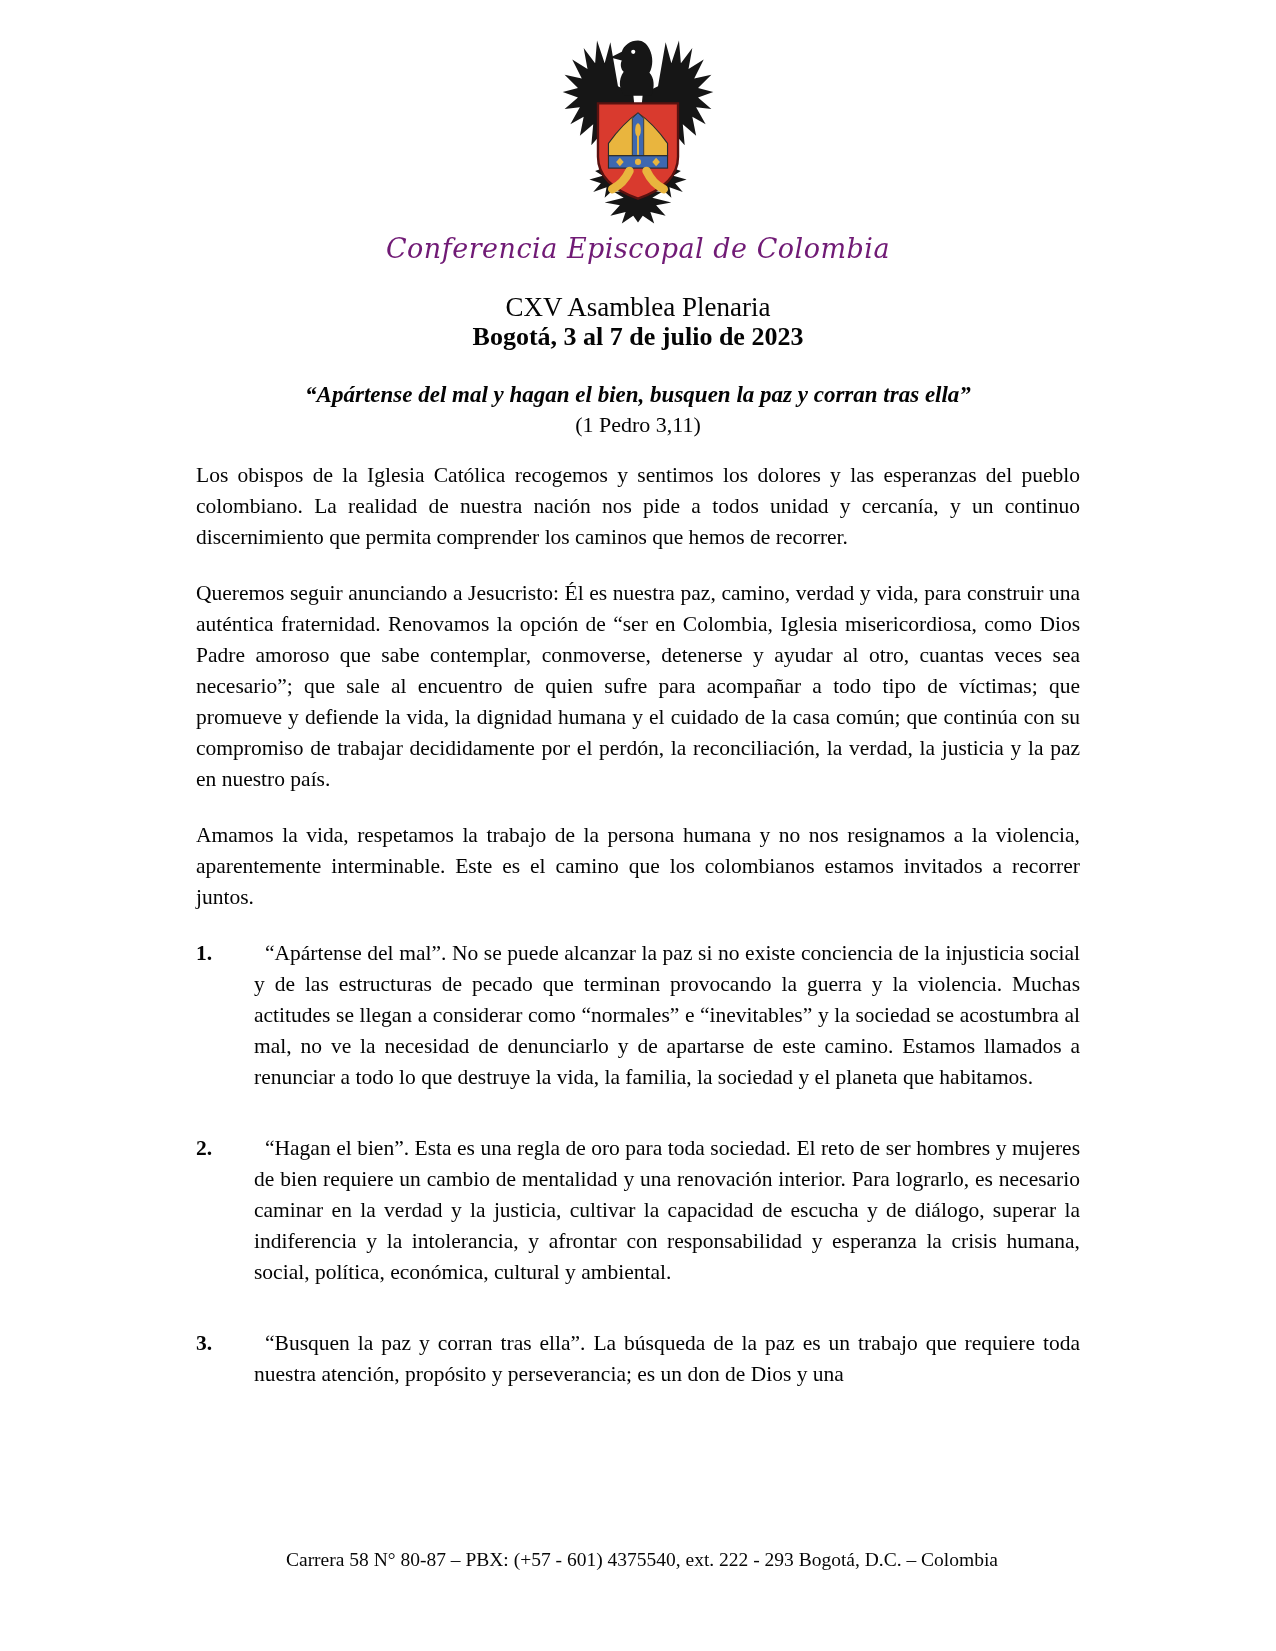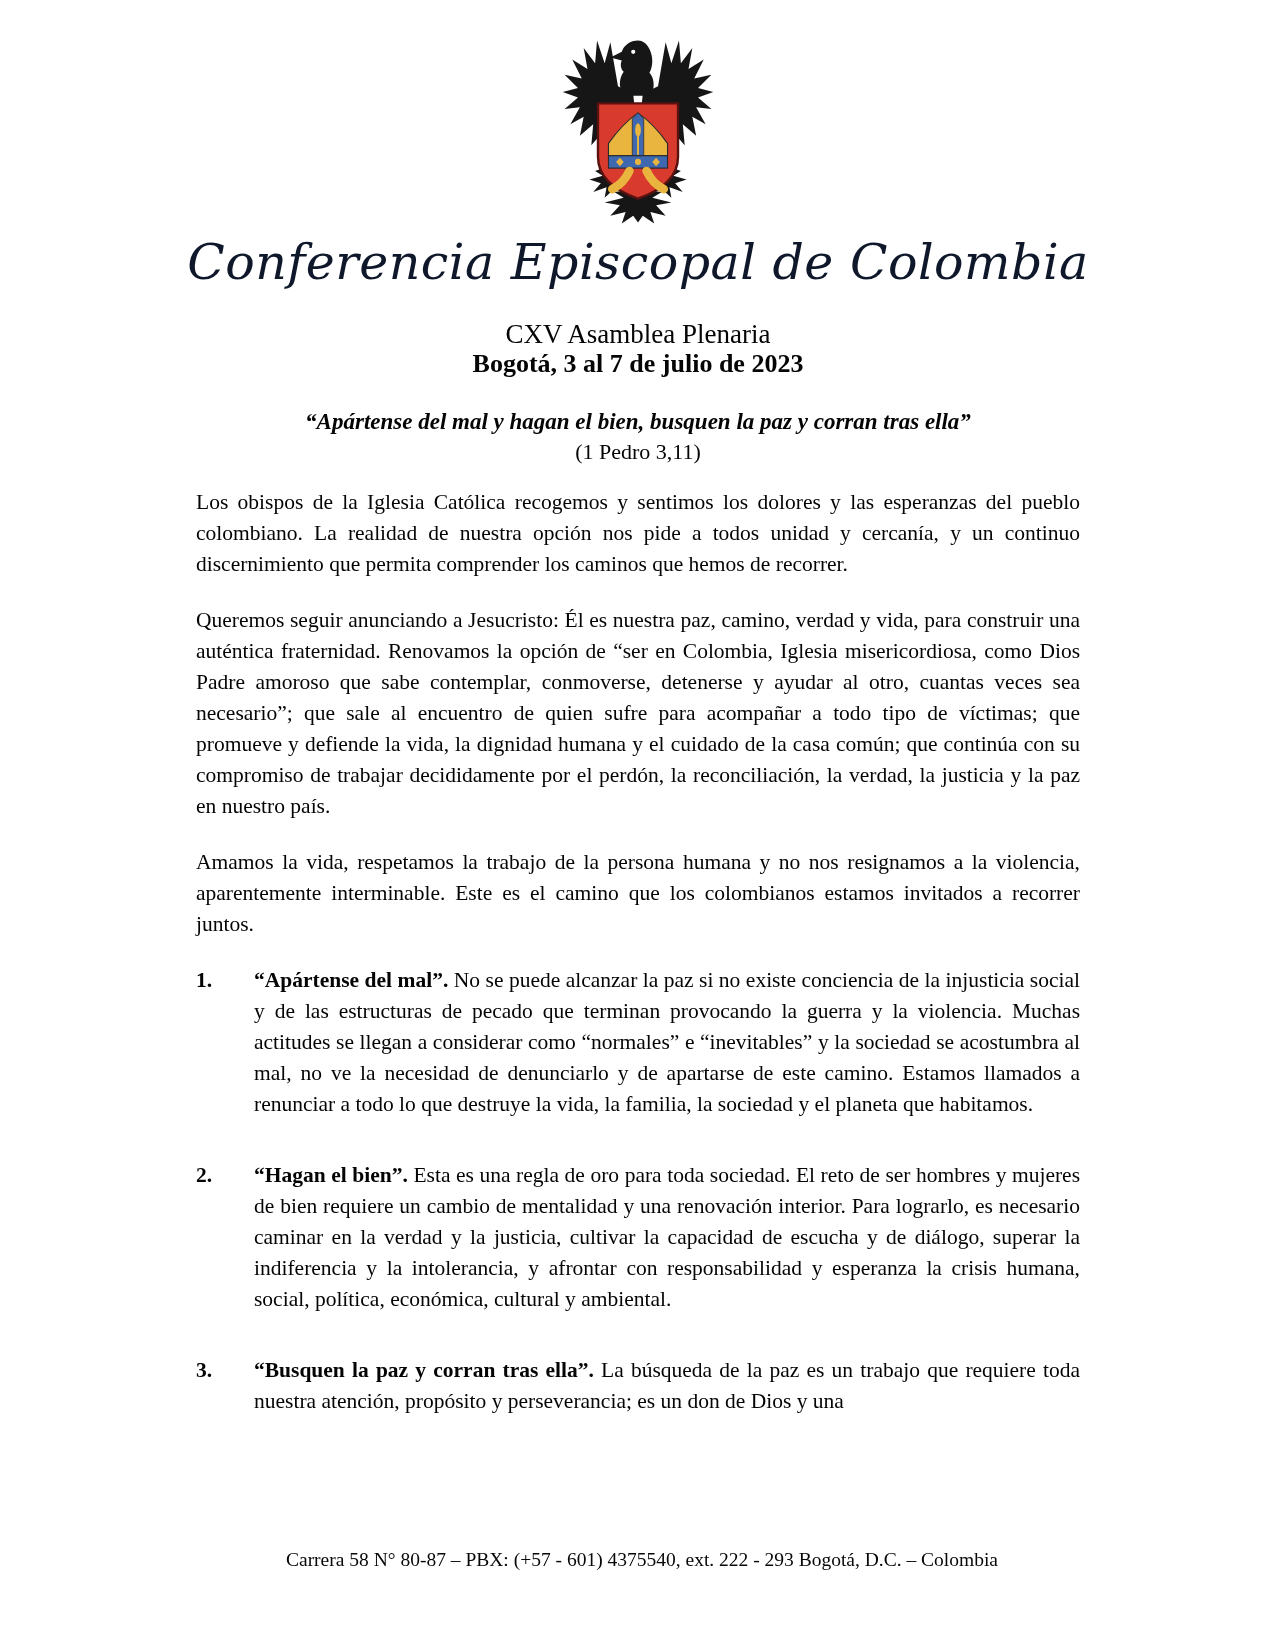--- a/index.html
+++ b/index.html
@@ -17,23 +17,23 @@
   .content { margin: 0 196px; width: 884px; }
 
   
   .letterhead { padding-top: 34px; text-align: center; }
   .crest { display: inline-block; line-height: 0; }
   .crest svg { width: 162px; height: 192px; }
   .org-script {
     margin-top: 2px;
     font-family: "DejaVu Serif", serif;
     font-style: italic;
-    font-size: 49px;
+    font-size: 27px;
     line-height: 1.25;
-    color: #0f172a;
+    color: #701a75;
     letter-spacing: 0.5px;
   }
 
   
   .title-block { margin-top: 26px; text-align: center; }
   .doc-title    { font-size: 23.5px; line-height: 30px; }
   .doc-subtitle { font-size: 27px; line-height: 30px; }
   .doc-dateline { font-size: 26px; line-height: 30px; font-weight: bold; }
 
   
@@ -59,21 +59,21 @@
     line-height: 31px;
     font-weight: bold;
   }
   .li-text {
     flex: 1;
     margin: 0;
     font-size: 21.5px;
     line-height: 31px;
     text-align: justify;
   }
-  .li-text b { font-weight: bold; }
+  .li-text b { font-weight: normal; margin-left: 11px; }
 
   
   .page-footer {
     position: absolute;
     left: 8px; right: 0;
     top: 1544px;
     text-align: center;
     font-size: 19.5px;
     line-height: 32px;
     color: #070707;
@@ -133,21 +133,21 @@
       <div class="doc-subtitle">CXV Asamblea Plenaria</div>
       <div class="doc-dateline">Bogotá, 3 al 7 de julio de 2023</div>
     </section>
 
     <section class="epigraph">
       <div class="quote">“Apártense del mal y hagan el bien, busquen la paz y corran tras ella”</div>
       <div class="citation">(1 Pedro 3,11)</div>
     </section>
 
     <section class="body-text">
-      <p class="para">Los obispos de la Iglesia Católica recogemos y sentimos los dolores y las esperanzas del pueblo colombiano. La realidad de nuestra opción nos pide a todos unidad y cercanía, y un continuo discernimiento que permita comprender los caminos que hemos de recorrer.</p>
+      <p class="para">Los obispos de la Iglesia Católica recogemos y sentimos los dolores y las esperanzas del pueblo colombiano. La realidad de nuestra nación nos pide a todos unidad y cercanía, y un continuo discernimiento que permita comprender los caminos que hemos de recorrer.</p>
       <p class="para">Queremos seguir anunciando a Jesucristo: Él es nuestra paz, camino, verdad y vida, para construir una auténtica fraternidad. Renovamos la opción de “ser en Colombia, Iglesia misericordiosa, como Dios Padre amoroso que sabe contemplar, conmoverse, detenerse y ayudar al otro, cuantas veces sea necesario”; que sale al encuentro de quien sufre para acompañar a todo tipo de víctimas; que promueve y defiende la vida, la dignidad humana y el cuidado de la casa común; que continúa con su compromiso de trabajar decididamente por el perdón, la reconciliación, la verdad, la justicia y la paz en nuestro país.</p>
       <p class="para">Amamos la vida, respetamos la trabajo de la persona humana y no nos resignamos a la violencia, aparentemente interminable. Este es el camino que los colombianos estamos invitados a recorrer juntos.</p>
 
       <ol class="numbered-list">
         <li class="li">
           <span class="li-num">1.</span>
           <p class="li-text"><b>“Apártense del mal”.</b> <span>No se puede alcanzar la paz si no existe conciencia de la injusticia social y de las estructuras de pecado que terminan provocando la guerra y la violencia. Muchas actitudes se llegan a considerar como “normales” e “inevitables” y la sociedad se acostumbra al mal, no ve la necesidad de denunciarlo y de apartarse de este camino. Estamos llamados a renunciar a todo lo que destruye la vida, la familia, la sociedad y el planeta que habitamos.</span></p>
         </li>
         <li class="li">
           <span class="li-num">2.</span>

